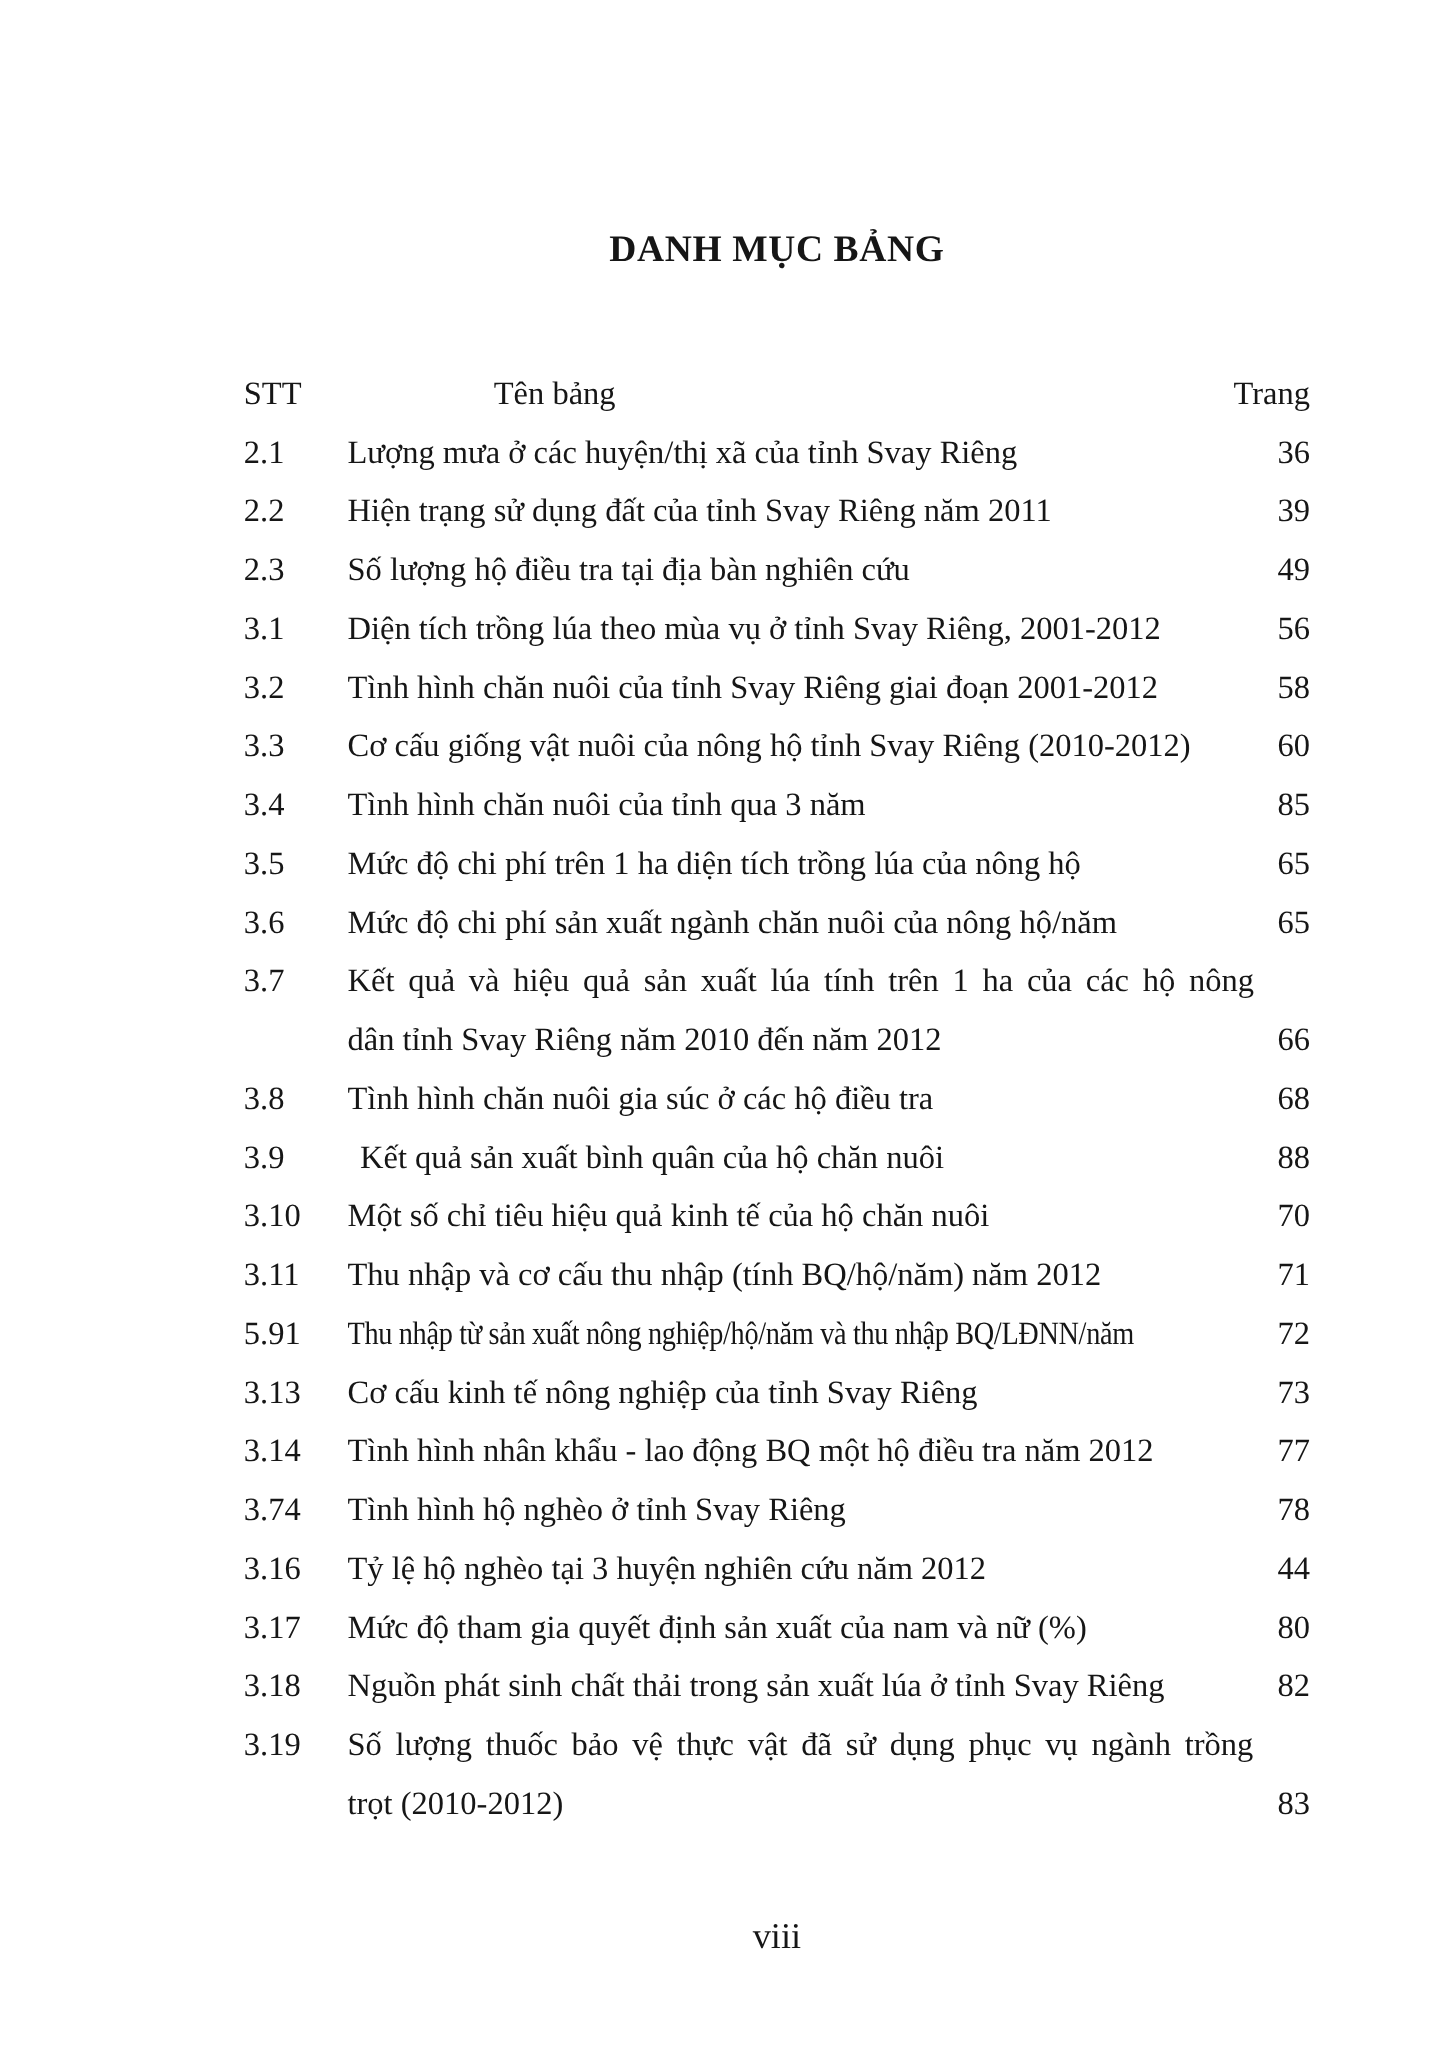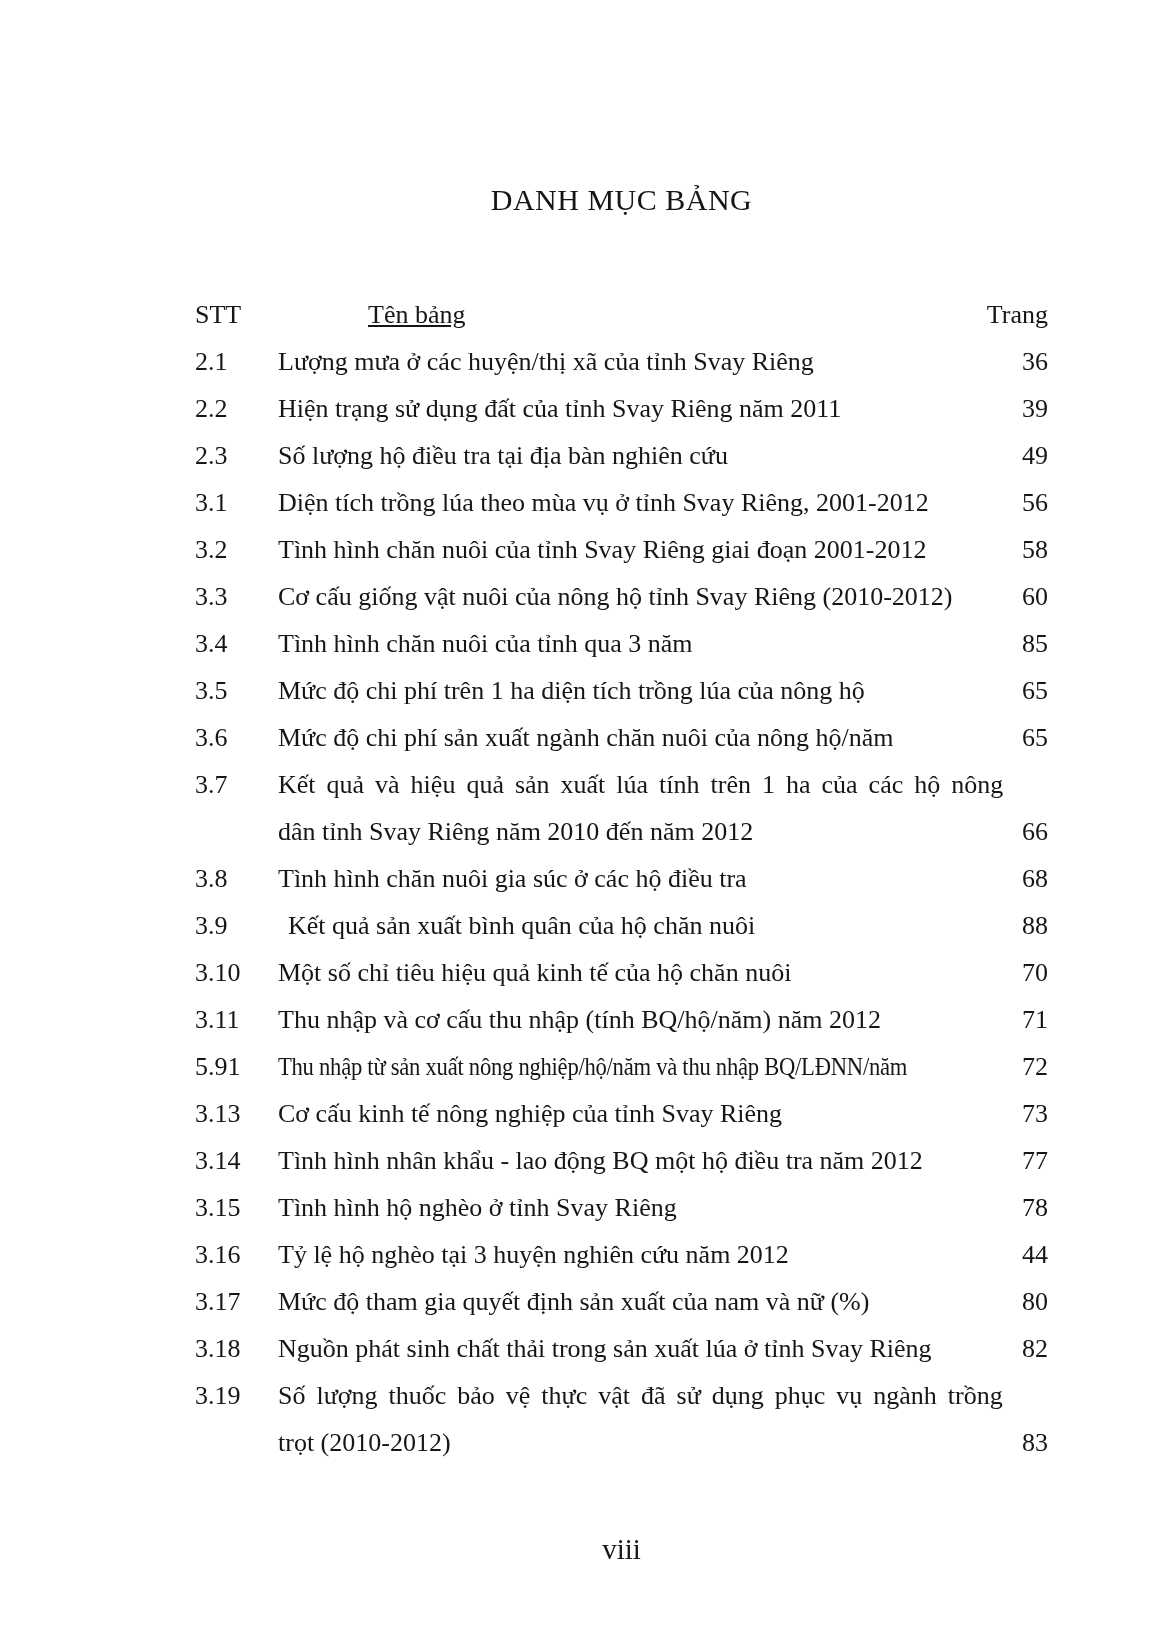--- a/index.html
+++ b/index.html
@@ -23,21 +23,21 @@
   }
   .title {
     position: absolute;
     left: 195px;
     width: 853px;
     top: 180px;
     margin: 0;
     text-align: center;
     font-size: 30px;
     line-height: 40px;
-    font-weight: normal;
+    font-weight: bold;
     letter-spacing: 0.5px;
   }
   .toc {
     position: absolute;
     left: 195px;
     top: 291px;
     width: 853px;
     font-size: 26px;
     line-height: 47px;
   }
@@ -59,22 +59,21 @@
     white-space: nowrap;
   }
   .col-page {
     flex: none;
     width: 72px;
     text-align: right;
     white-space: nowrap;
   }
   .hdr-name {
     display: inline-block;
-    margin-left: 90px;
-    text-decoration: underline;
+    margin-left: 117px;
   }
   .condensed {
     transform: scaleX(0.87);
     transform-origin: left bottom;
     letter-spacing: -0.3px;
   }
   .spread {
     word-spacing: 4.5px;
   }
   .indent {
@@ -253,21 +252,21 @@
   <div class="row">
     <div class="col-no">3.14</div>
     <div class="col-name">
       <div class="line line1">Tình hình nhân khẩu - lao động BQ một hộ điều tra năm 2012</div>
 
     </div>
     <div class="col-page">77</div>
   </div>
 
   <div class="row">
-    <div class="col-no">3.15</div>
+    <div class="col-no">3.74</div>
     <div class="col-name">
       <div class="line line1">Tình hình hộ nghèo ở tỉnh Svay Riêng</div>
 
     </div>
     <div class="col-page">78</div>
   </div>
 
   <div class="row">
     <div class="col-no">3.16</div>
     <div class="col-name">

